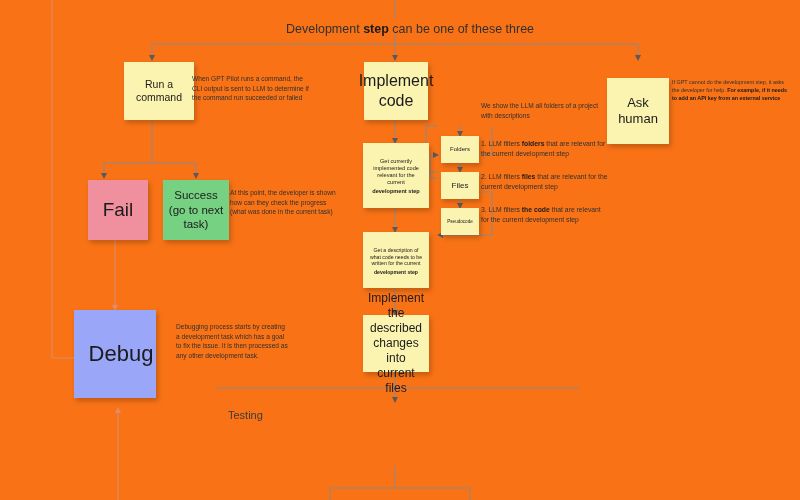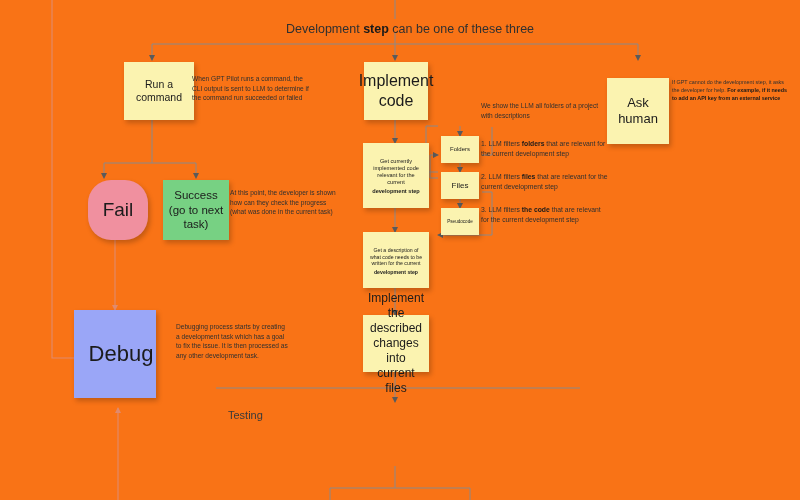--- a/index.html
+++ b/index.html
@@ -140,21 +140,21 @@
   </div>
 
   <div class="note note-yellow" style="left:364px; top:62px; width:64px; height:58px; font-size:16px;">
     <span>Implement code</span>
   </div>
 
   <div class="note note-yellow" style="left:607px; top:62px; width:62px; height:66px; font-size:13px;margin-top:16px;">
     <span>Ask human</span>
   </div>
 
-  <div class="note note-pink" style="left:88px; top:180px; width:60px; height:60px; font-size:19px;border-radius:23px;">
+  <div class="note note-pink" style="left:88px; top:180px; width:60px; height:60px; font-size:19px;">
     <span>Fail</span>
   </div>
 
   <div class="note note-green" style="left:163px; top:180px; width:66px; height:60px; font-size:11.5px;">
     <span>Success (go to next task)</span>
   </div>
 
   <div class="note note-blue" style="left:74px; top:310px; width:82px; height:88px; font-size:22px;">
     <span>Debug</span>
   </div>

